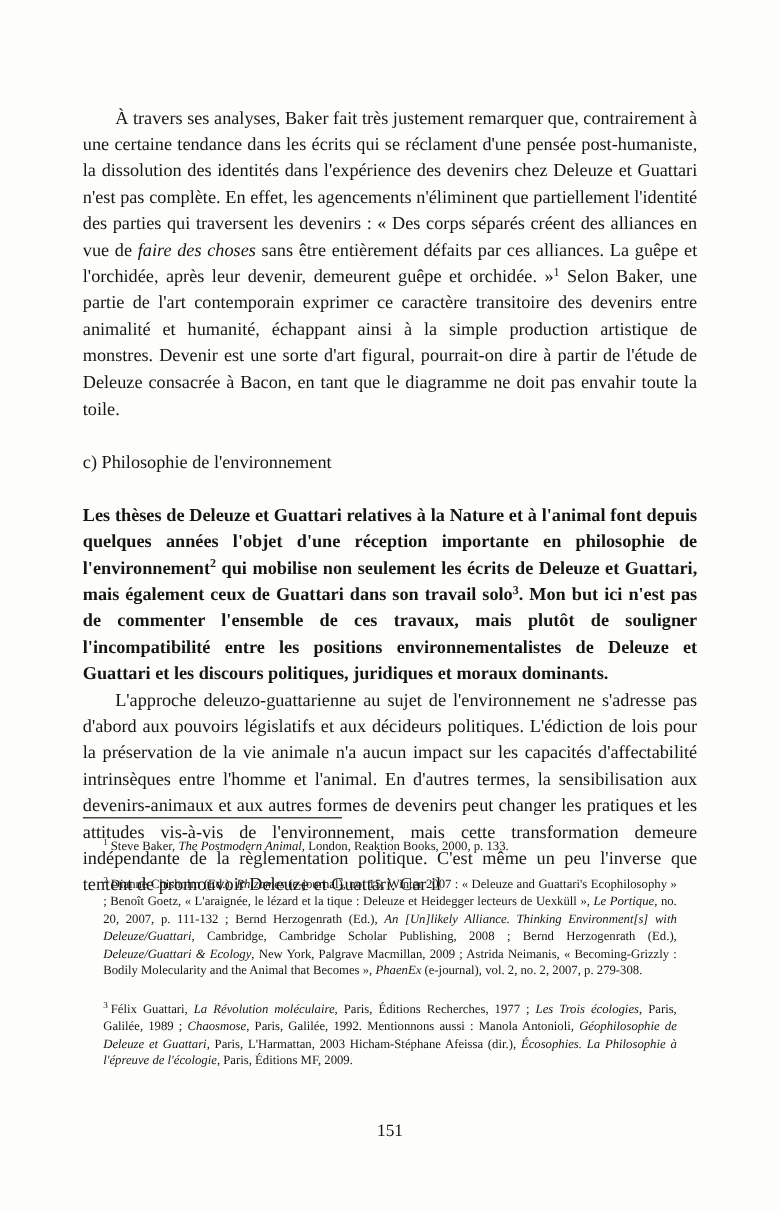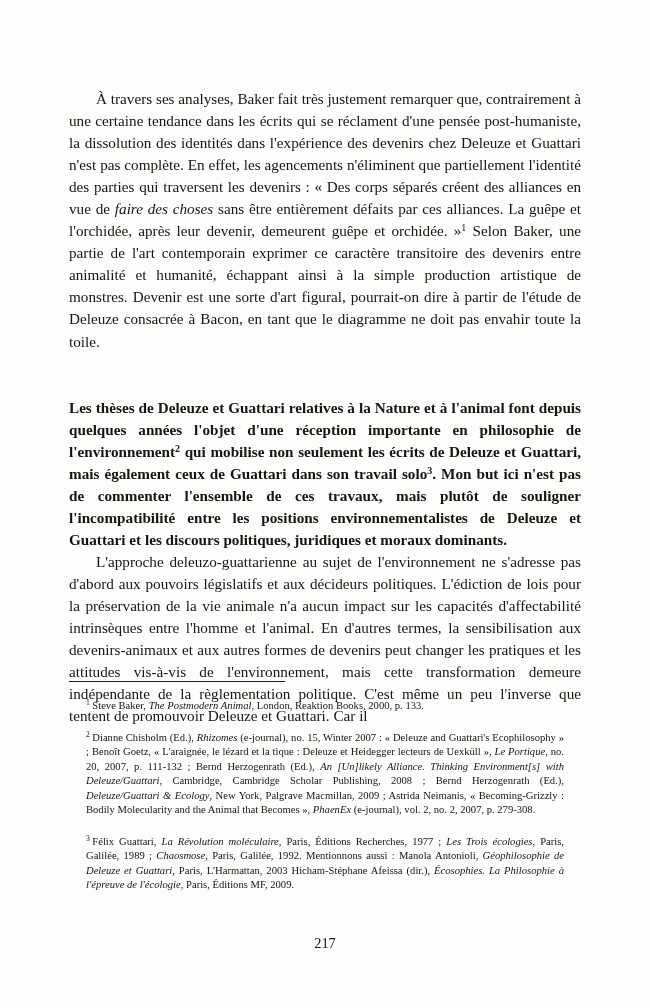--- a/index.html
+++ b/index.html
@@ -103,33 +103,34 @@
 <body>
 
 <div class="page">
 
   <div class="textblock">
 
     <p class="body-par indent"><span>À travers ses analyses, Baker fait très justement remarquer que, contrairement à une certaine tendance dans les écrits qui se réclament d'une pensée post-humaniste, la dissolution des identités dans l'expérience des devenirs chez Deleuze et Guattari n'est pas complète. En effet, les agencements n'éliminent que partiellement l'identité des parties qui traversent les devenirs : « Des corps séparés créent des alliances en vue de </span><i>faire des choses</i><span> sans être entièrement défaits par ces alliances. La guêpe et l'orchidée, après leur devenir, demeurent guêpe et orchidée. »</span><sup>1</sup><span> Selon Baker, une partie de l'art contemporain exprimer ce caractère transitoire des devenirs entre animalité et humanité, échappant ainsi à la simple production artistique de monstres. Devenir est une sorte d'art figural, pourrait-on dire à partir de l'étude de Deleuze consacrée à Bacon, en tant que le diagramme ne doit pas envahir toute la toile.</span></p>
 
     <div class="spacer-line"></div>
 
+    <h2 class="section-heading">c) Philosophie de l'environnement</h2>
 
     <div class="spacer-line"></div>
 
     <p class="body-par noindent"><span>Les thèses de Deleuze et Guattari relatives à la Nature et à l'animal font depuis quelques années l'objet d'une réception importante en philosophie de l'environnement</span><sup>2</sup><span> qui mobilise non seulement les écrits de Deleuze et Guattari, mais également ceux de Guattari dans son travail solo</span><sup>3</sup><span>. Mon but ici n'est pas de commenter l'ensemble de ces travaux, mais plutôt de souligner l'incompatibilité entre les positions environnementalistes de Deleuze et Guattari et les discours politiques, juridiques et moraux dominants.</span></p>
 
     <p class="body-par indent"><span>L'approche deleuzo-guattarienne au sujet de l'environnement ne s'adresse pas d'abord aux pouvoirs législatifs et aux décideurs politiques. L'édiction de lois pour la préservation de la vie animale n'a aucun impact sur les capacités d'affectabilité intrinsèques entre l'homme et l'animal. En d'autres termes, la sensibilisation aux devenirs-animaux et aux autres formes de devenirs peut changer les pratiques et les attitudes vis-à-vis de l'environnement, mais cette transformation demeure indépendante de la règlementation politique. C'est même un peu l'inverse que tentent de promouvoir Deleuze et Guattari. Car il</span></p>
 
   </div>
 
   <div class="footnotes">
     <hr class="fn-rule">
     <div>
         <p class="footnote"><sup>1</sup><span>Steve Baker, </span><i>The Postmodern Animal</i><span>, London, Reaktion Books, 2000, p. 133.</span></p>
         <p class="footnote"><sup>2</sup><span>Dianne Chisholm (Ed.), </span><i>Rhizomes</i><span> (e-journal), no. 15, Winter 2007 : « Deleuze and Guattari's Ecophilosophy » ; Benoît Goetz, « L'araignée, le lézard et la tique : Deleuze et Heidegger lecteurs de Uexküll », </span><i>Le Portique</i><span>, no. 20, 2007, p. 111-132 ; Bernd Herzogenrath (Ed.), </span><i>An [Un]likely Alliance. Thinking Environment[s] with Deleuze/Guattari</i><span>, Cambridge, Cambridge Scholar Publishing, 2008 ; Bernd Herzogenrath (Ed.), </span><i>Deleuze/Guattari &amp; Ecology</i><span>, New York, Palgrave Macmillan, 2009 ; Astrida Neimanis, « Becoming-Grizzly : Bodily Molecularity and the Animal that Becomes », </span><i>PhaenEx</i><span> (e-journal), vol. 2, no. 2, 2007, p. 279-308.</span></p>
         <p class="footnote"><sup>3</sup><span>Félix Guattari, </span><i>La Révolution moléculaire</i><span>, Paris, Éditions Recherches, 1977 ; </span><i>Les Trois écologies</i><span>, Paris, Galilée, 1989 ; </span><i>Chaosmose</i><span>, Paris, Galilée, 1992. Mentionnons aussi : Manola Antonioli, </span><i>Géophilosophie de Deleuze et Guattari</i><span>, Paris, L'Harmattan, 2003 Hicham-Stéphane Afeissa (dir.), </span><i>Écosophies. La Philosophie à l'épreuve de l'écologie</i><span>, Paris, Éditions MF, 2009.</span></p>
       </div>
   </div>
 
-  <div class="folio">217</div>
+  <div class="folio">151</div>
 
 </div>
 
 </body></html>

